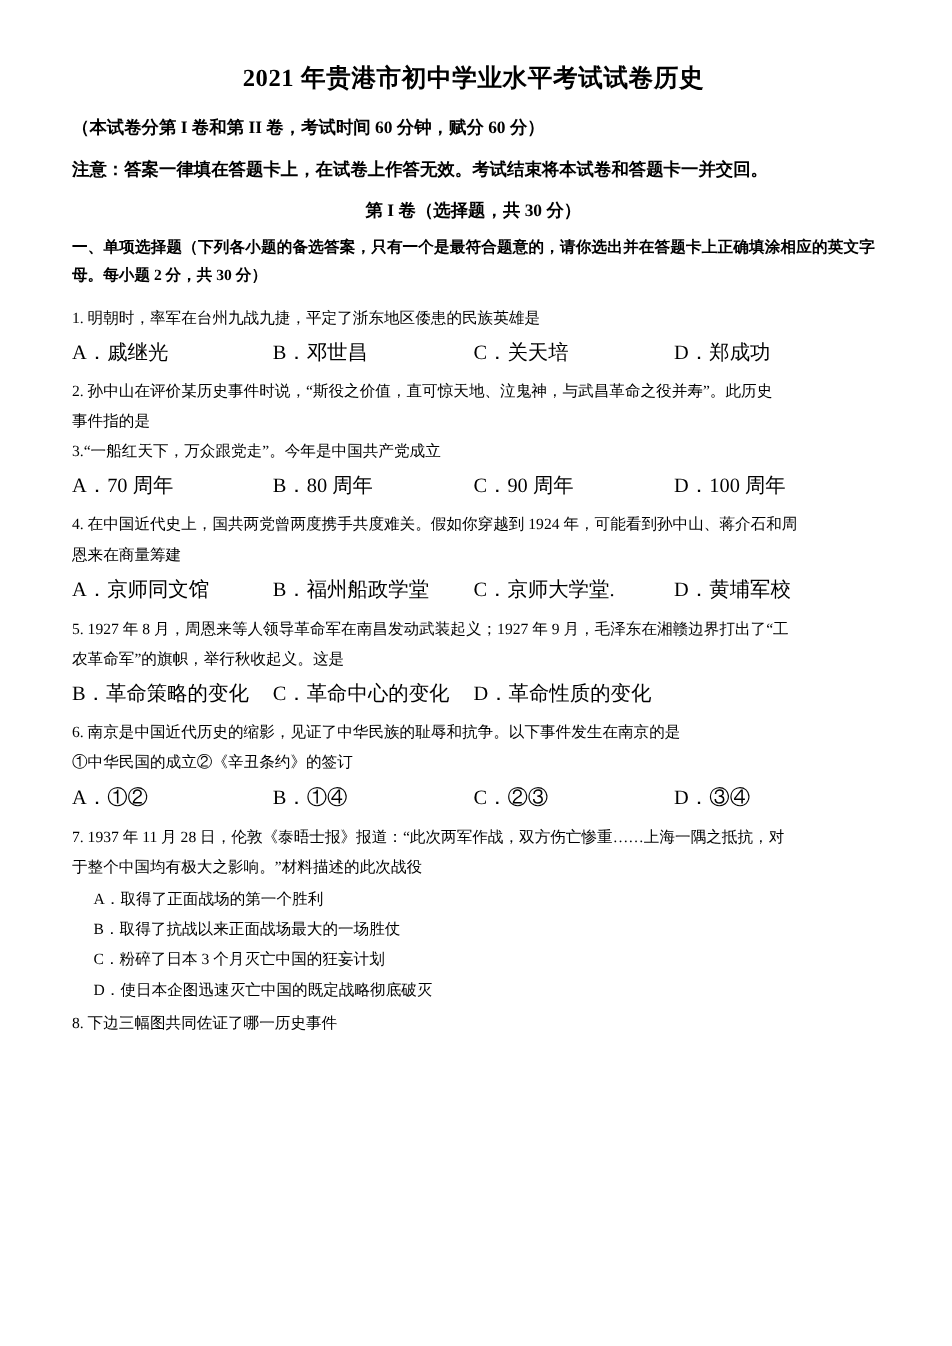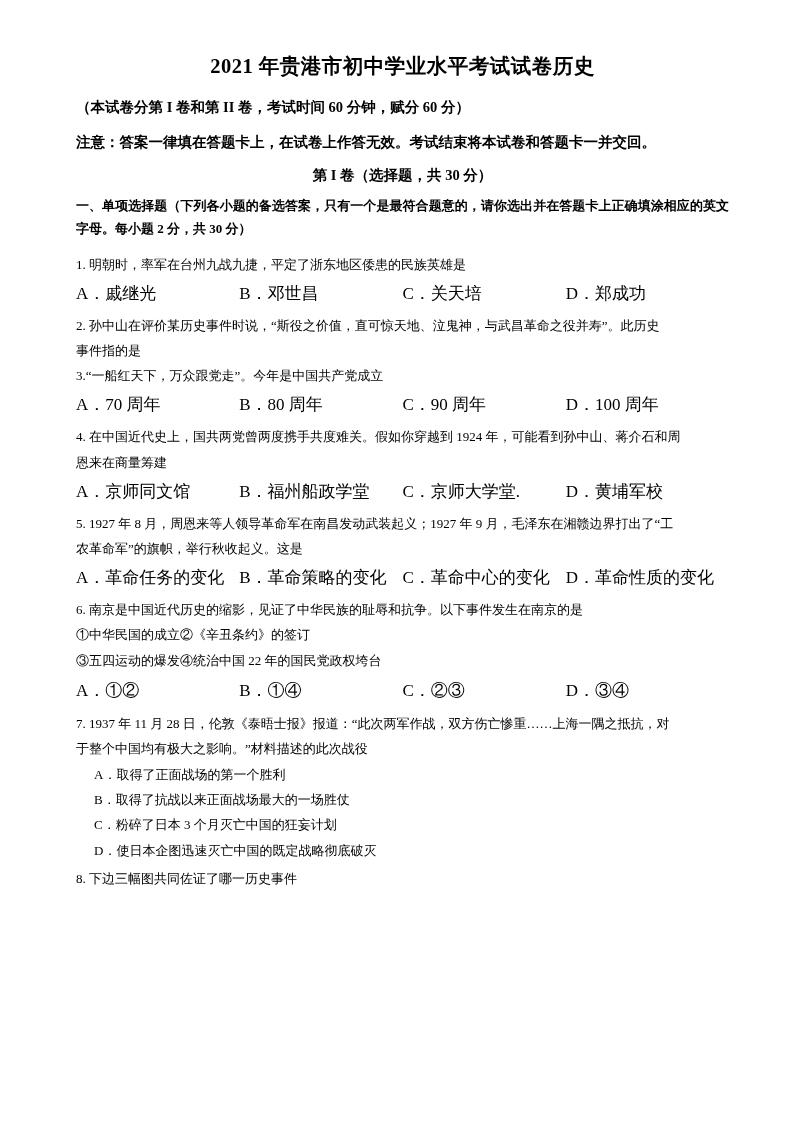--- a/index.html
+++ b/index.html
@@ -12,21 +12,21 @@
     height: 1122px;
     font-family: "Liberation Serif", "DejaVu Serif", serif;
     color: #000000;
     position: relative;
     overflow: hidden;
   }
   .page {
     width: 793px;
     height: 1122px;
     box-sizing: border-box;
-    padding: 52px 64px 0 76px;
+    padding: 52px 64px 0 60px;
     position: relative;
   }
   .doc-title {
     text-align: center;
     font-size: 20.5px;
     font-weight: bold;
     letter-spacing: 0.5px;
     margin: 0 0 16px 0;
     line-height: 1.4;
   }
@@ -128,29 +128,27 @@
   <div class="opts">
     <div class="opt">A．京师同文馆</div>
     <div class="opt">B．福州船政学堂</div>
     <div class="opt">C．京师大学堂.</div>
     <div class="opt">D．黄埔军校</div>
   </div>
 
   <div class="q q-stem">5. 1927 年 8 月，周恩来等人领导革命军在南昌发动武装起义；1927 年 9 月，毛泽东在湘赣边界打出了“工</div>
   <div class="q q-stem">农革命军”的旗帜，举行秋收起义。这是</div>
   <div class="opts">
-    <div class="opt">A．革命任务的变化</div>
     <div class="opt">B．革命策略的变化</div>
     <div class="opt">C．革命中心的变化</div>
     <div class="opt">D．革命性质的变化</div>
   </div>
 
   <div class="q q-stem">6. 南京是中国近代历史的缩影，见证了中华民族的耻辱和抗争。以下事件发生在南京的是</div>
   <div class="q-sub">①中华民国的成立②《辛丑条约》的签订</div>
-  <div class="q-sub">③五四运动的爆发④统治中国 22 年的国民党政权垮台</div>
   <div class="opts">
     <div class="opt">A．①②</div>
     <div class="opt">B．①④</div>
     <div class="opt">C．②③</div>
     <div class="opt">D．③④</div>
   </div>
 
   <div class="q q-stem">7. 1937 年 11 月 28 日，伦敦《泰晤士报》报道：“此次两军作战，双方伤亡惨重……上海一隅之抵抗，对</div>
   <div class="q q-stem">于整个中国均有极大之影响。”材料描述的此次战役</div>
   <div class="opt-stack">

